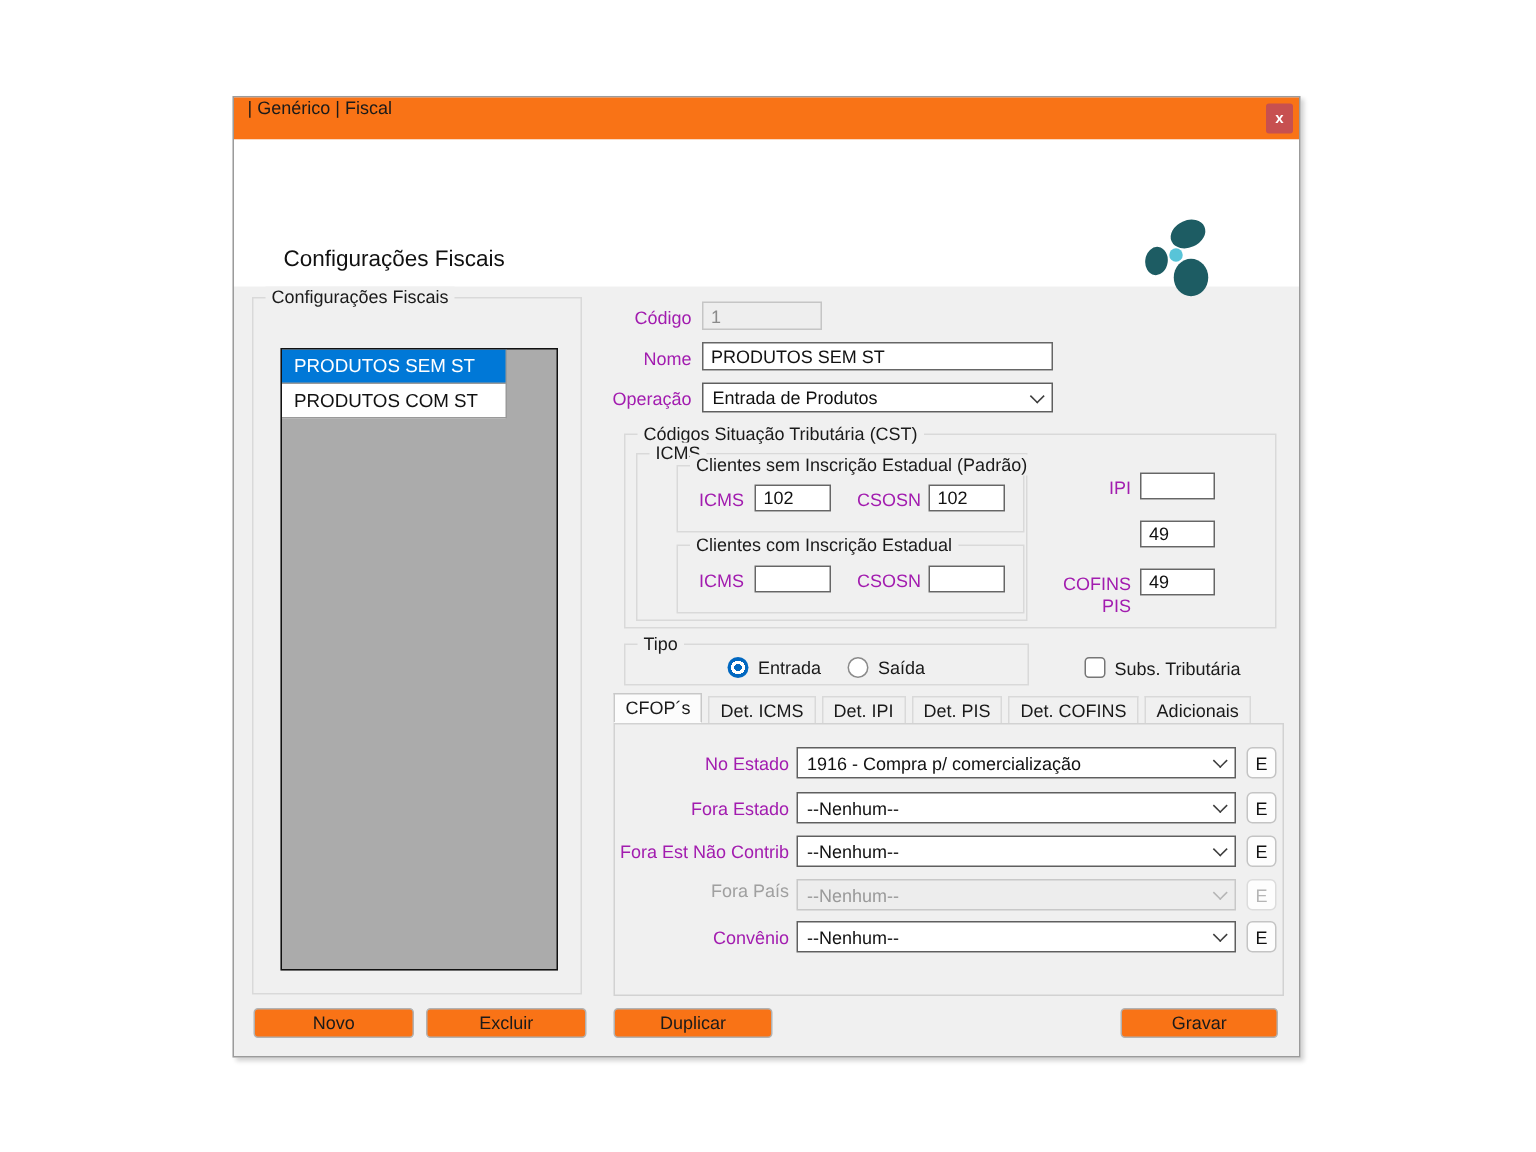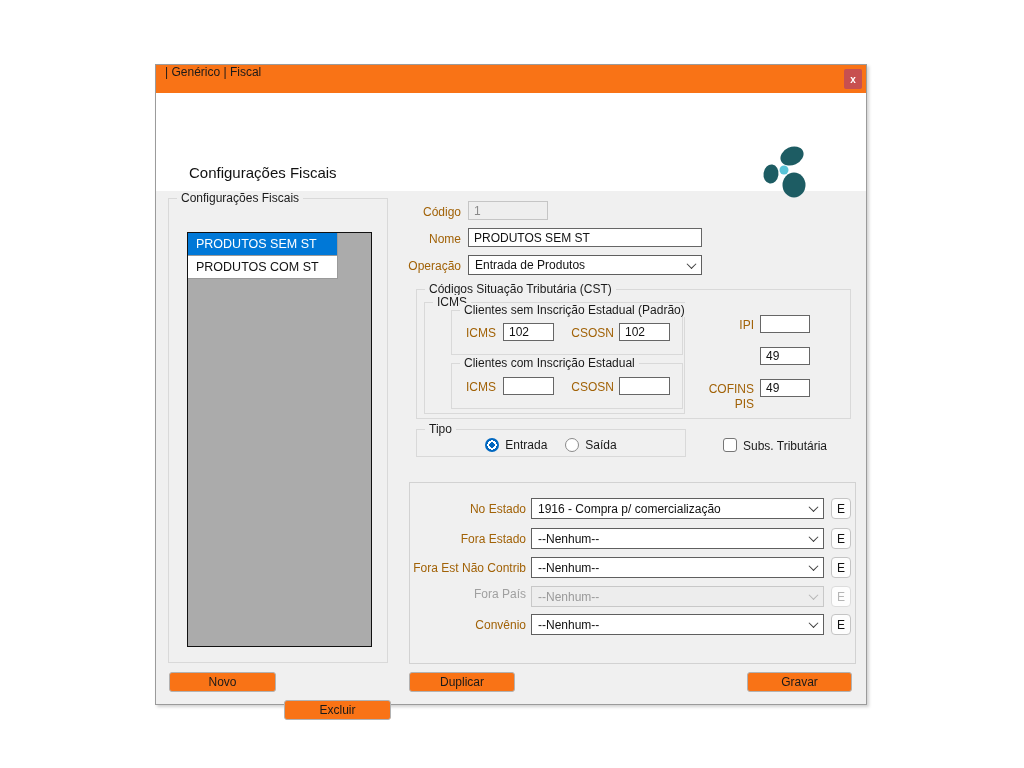--- a/index.html
+++ b/index.html
@@ -29,21 +29,21 @@
   
   .grid { position:absolute; left:18px; top:33px; width:185px; height:415px; background:#ababab;
           border:1px solid #111; overflow:hidden; }
   .grid-row { width:150px; height:23px; background:#fff; border-right:1px solid #9a9a9a;
               border-bottom:1px solid #9a9a9a; display:flex; align-items:center;
               padding-left:8px; font-size:12.5px; color:#111; }
   .grid-row.header { color:#1a1a1a; }
   .grid-row.selected { background:#0078d7; color:#fff; }
 
   
-  .flabel { position:absolute; font-size:12px; color:#a16207; text-align:right; white-space:nowrap; }
+  .flabel { position:absolute; font-size:12px; color:#a21caf; text-align:right; white-space:nowrap; }
   .flabel.dis { color:#a0a0a0; }
   .tbox { position:absolute; background:#fff; border:1px solid #666; display:flex; align-items:center;
           padding:0 5px; font-size:12px; color:#111; }
   .tbox.dis { background:#eeeeee; border-color:#c5c5c5; color:#8a8a8a; }
   .combo { position:absolute; background:#fff; border:1px solid #5f5f5f; display:flex; align-items:center;
            padding:0 6px; font-size:12px; color:#111; cursor:pointer; }
   .combo .chev { margin-left:auto; width:7px; height:7px; border-right:1.5px solid #3c3c3c;
                  border-bottom:1.5px solid #3c3c3c; transform:rotate(45deg) translate(-1px,-1px); }
   .combo.dis { background:#ededed; border-color:#c8c8c8; color:#9a9a9a; cursor:default; }
   .combo.dis .chev { border-color:#b5b5b5; }
@@ -156,20 +156,28 @@
         <span class="radio-on"></span>
         <span class="rlabel">Entrada</span>
         <span style="width:6px;"></span>
         <span class="radio-off"></span>
         <span class="rlabel">Saída</span>
       </div>
     </div>
     <span class="chk" style="position:absolute; left:567px; top:373px;"></span>
     <span class="rlabel" style="position:absolute; left:587px; top:374px;">Subs. Tributária</span>
 
+    <div class="tabstrip">
+      <div class="tab active">CFOP´s</div>
+      <div class="tab">Det. ICMS</div>
+      <div class="tab">Det. IPI</div>
+      <div class="tab">Det. PIS</div>
+      <div class="tab">Det. COFINS</div>
+      <div class="tab">Adicionais</div>
+    </div>
     <div class="tabpage"></div>
 
     <div class="flabel" style="left:253px; top:437px; width:117px;">No Estado</div>
     <div class="combo" style="left:375px; top:433px; width:293px; height:21px;">
       <span>1916 - Compra p/ comercialização</span>
       <span class="chev"></span>
     </div>
     <div class="ebtn" style="left:675px; top:433px;">E</div>
 
     <div class="flabel" style="left:253px; top:467px; width:117px;">Fora Estado</div>
@@ -194,18 +202,18 @@
     <div class="ebtn dis" style="left:675px; top:521px;">E</div>
 
     <div class="flabel" style="left:253px; top:553px; width:117px;">Convênio</div>
     <div class="combo" style="left:375px; top:549px; width:293px; height:21px;">
       <span>--Nenhum--</span>
       <span class="chev"></span>
     </div>
     <div class="ebtn" style="left:675px; top:549px;">E</div>
 
     <div class="btn" style="left:13px; top:607px; width:107px; height:20px;">Novo</div>
-    <div class="btn" style="left:128px; top:607px; width:107px; height:20px;margin-top:28px;">Excluir</div>
+    <div class="btn" style="left:128px; top:607px; width:107px; height:20px;">Excluir</div>
     <div class="btn" style="left:253px; top:607px; width:106px; height:20px;">Duplicar</div>
     <div class="btn" style="left:591px; top:607px; width:105px; height:20px;">Gravar</div>
 
   </div>
 </div>
 
 </body></html>

